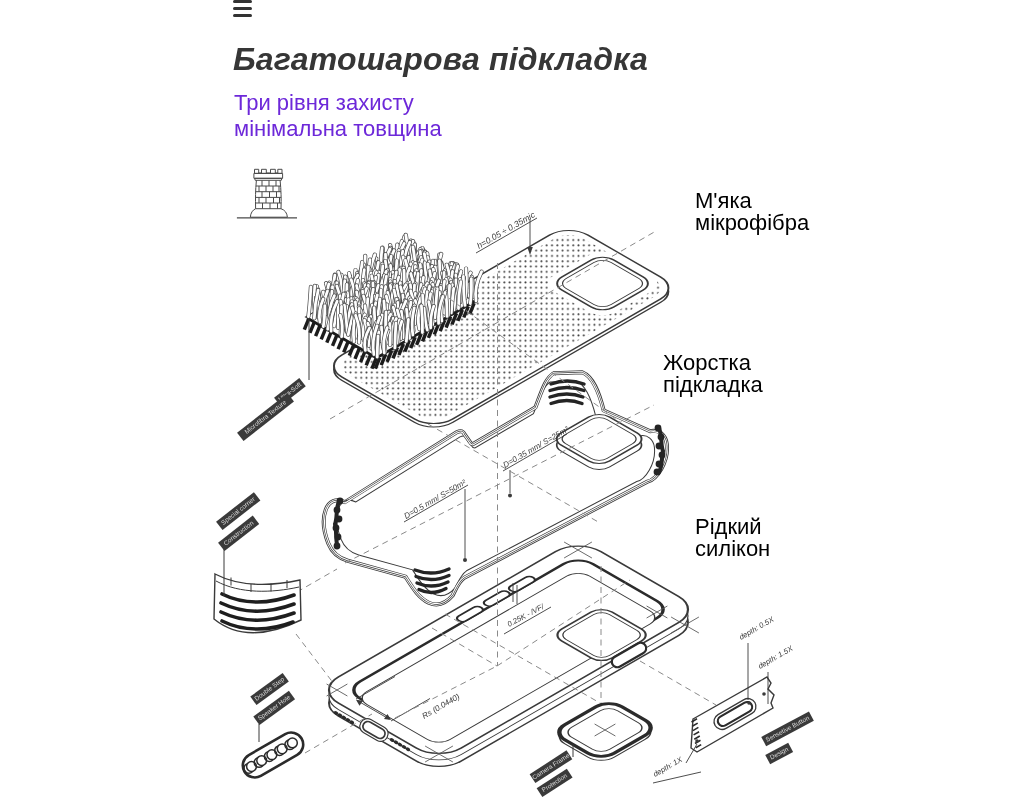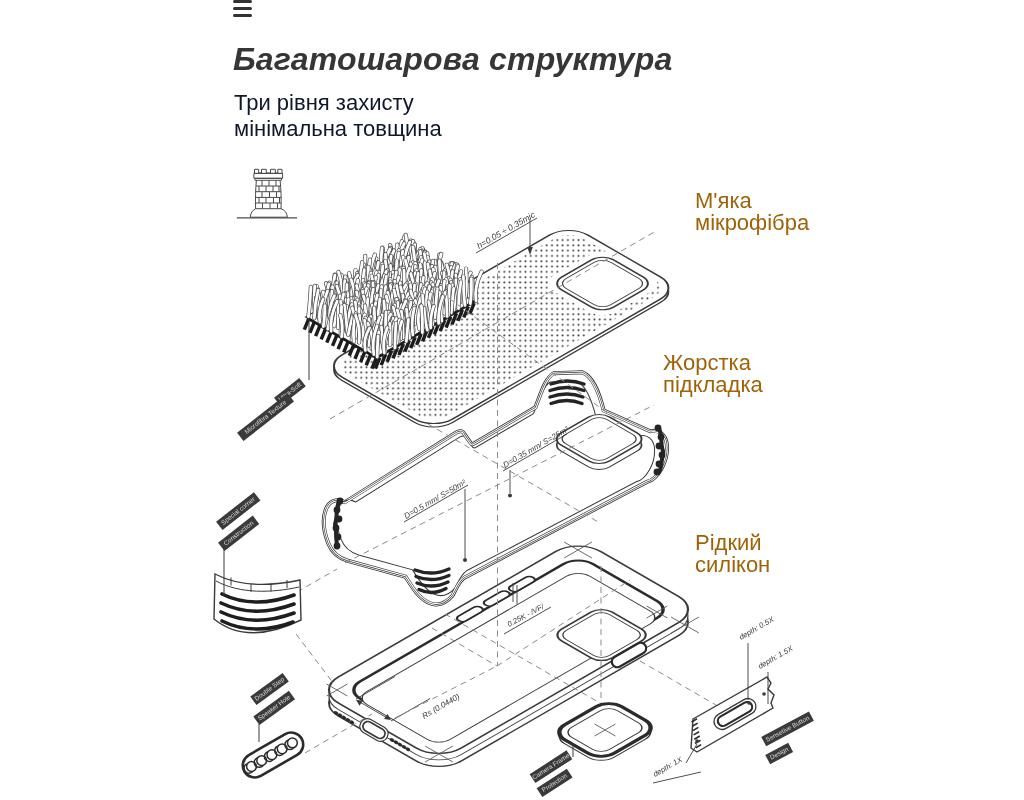--- a/index.html
+++ b/index.html
@@ -1,36 +1,36 @@
 <!DOCTYPE html>
 <html><head><meta charset="utf-8">
 <style>
 html,body{margin:0;padding:0;background:#fff;width:1024px;height:800px;overflow:hidden}
 body{font-family:"Liberation Sans",sans-serif;color:#333;position:relative}
 .title{position:absolute;left:233px;top:41px;font-size:32px;font-weight:bold;font-style:italic;color:#363636;letter-spacing:0.2px}
-.sub{position:absolute;left:234px;top:90px;font-size:22px;line-height:26px;color:#0f172a}
-.lab{position:absolute;font-size:22px;line-height:22px;color:#a16207}
+.sub{position:absolute;left:234px;top:90px;font-size:22px;line-height:26px;color:#6d28d9}
+.lab{position:absolute;font-size:22px;line-height:22px;color:#000000}
 </style></head>
 <body>
 
 <div style="position:absolute;left:233px;top:0">
 <div style="width:19px;height:3.4px;background:#333;border-radius:2px;margin-top:0"></div>
 <div style="width:19px;height:3.4px;background:#333;border-radius:2px;margin-top:3.4px"></div>
 <div style="width:19px;height:3.4px;background:#333;border-radius:2px;margin-top:3.4px"></div>
 </div>
 
-<div class="title">Багатошарова структура</div>
+<div class="title">Багатошарова підкладка</div>
 
 <div class="sub">Три рівня захисту<br>мінімальна товщина</div>
 
 <div class="lab" style="left:695px;top:190px">М'яка<br>мікрофібра</div>
 
 <div class="lab" style="left:663px;top:352px">Жорстка<br>підкладка</div>
 
-<div class="lab" style="left:695px;top:532px">Рідкий<br>силікон</div>
+<div class="lab" style="left:695px;top:516px">Рідкий<br>силікон</div>
 
 <svg width="70" height="65" viewBox="0 0 70 65" style="position:absolute;left:232px;top:160px" fill="none" stroke="#4a4a4a" stroke-width="1">
 <path d="M22.5,13.4 L22.5,9.3 L26.7,9.3 L26.7,13 L29.5,13 L29.5,9.3 L34.3,9.3 L34.3,13 L38.5,13 L38.5,9.3 L43.3,9.3 L43.3,13 L45.8,13 L45.8,9.3 L50,9.3 L50,13.4 Z"></path>
 <path d="M21.9,13.4 L50.6,13.4 L50.6,18.3 L21.9,18.3 Z"></path>
 <path d="M22.6,18.3 L49.9,18.3 L49.3,20.3 L23.2,20.3 Z"></path>
 <path d="M24.4,20.3 C23.4,30 23.4,39 23.6,48.7 M48.1,20.3 C49.1,30 49.4,39 49,48.7"></path>
 <path d="M24,26 L48.5,26 M23.7,31.7 L49,31.7 M23.5,37.4 L49.2,37.4 M23.5,43 L49.2,43"></path>
 <path d="M30,20.5 L30,26 M37,20.5 L37,26 M44,20.5 L44,26 M27,26 L27,31.7 M34,26 L34,31.7 M41,26 L41,31.7 M47,26 L47,31.7 M30,31.7 L30,37.4 M37.5,31.7 L37.5,37.4 M44.5,31.7 L44.5,37.4 M27,37.4 L27,43 M34,37.4 L34,43 M41.5,37.4 L41.5,43 M47.5,37.4 L47.5,43 M30.5,43 L30.5,48.7 M38,43 L38,48.7 M45.5,43 L45.5,48.7"></path>
 <path d="M23.6,48.7 C20.5,50.2 18.7,52.8 18.3,57.2 L55.4,57.2 C54.9,52.8 53.1,50.2 49,48.7 Z"></path>
 <path d="M4.9,57.8 L65,57.8" stroke-width="1.3"></path>

